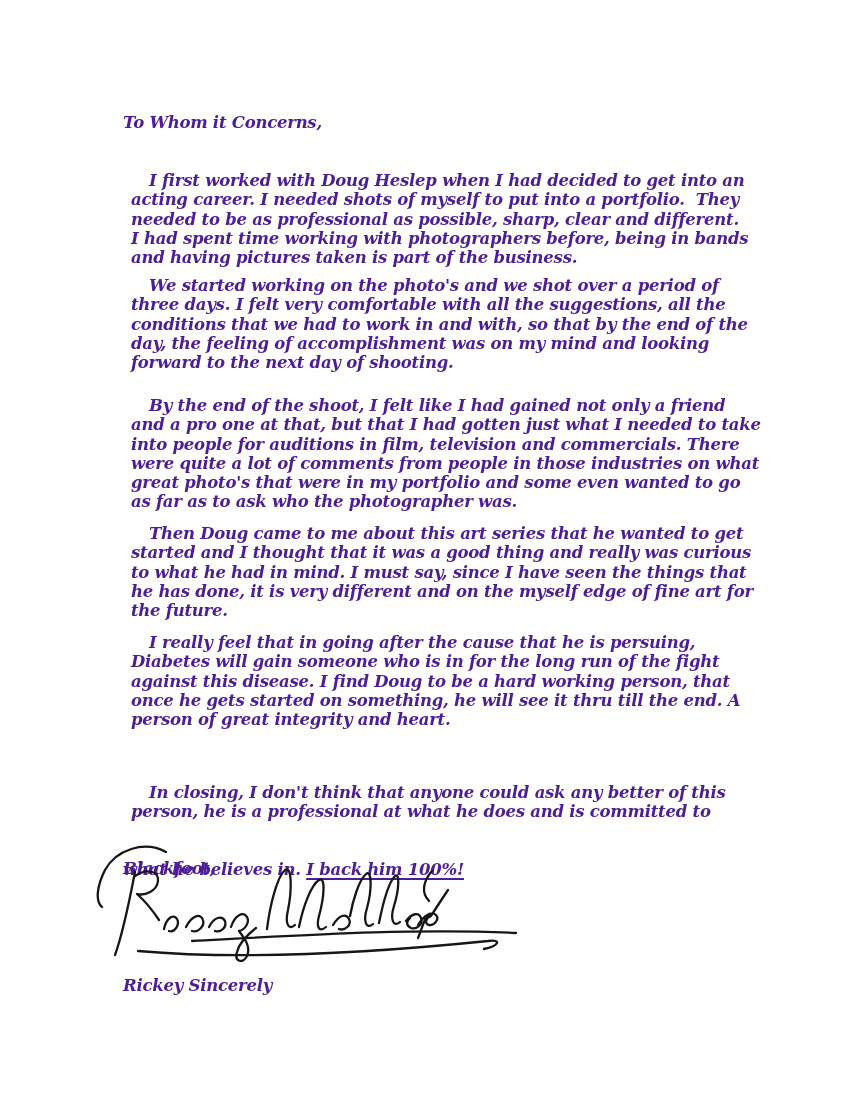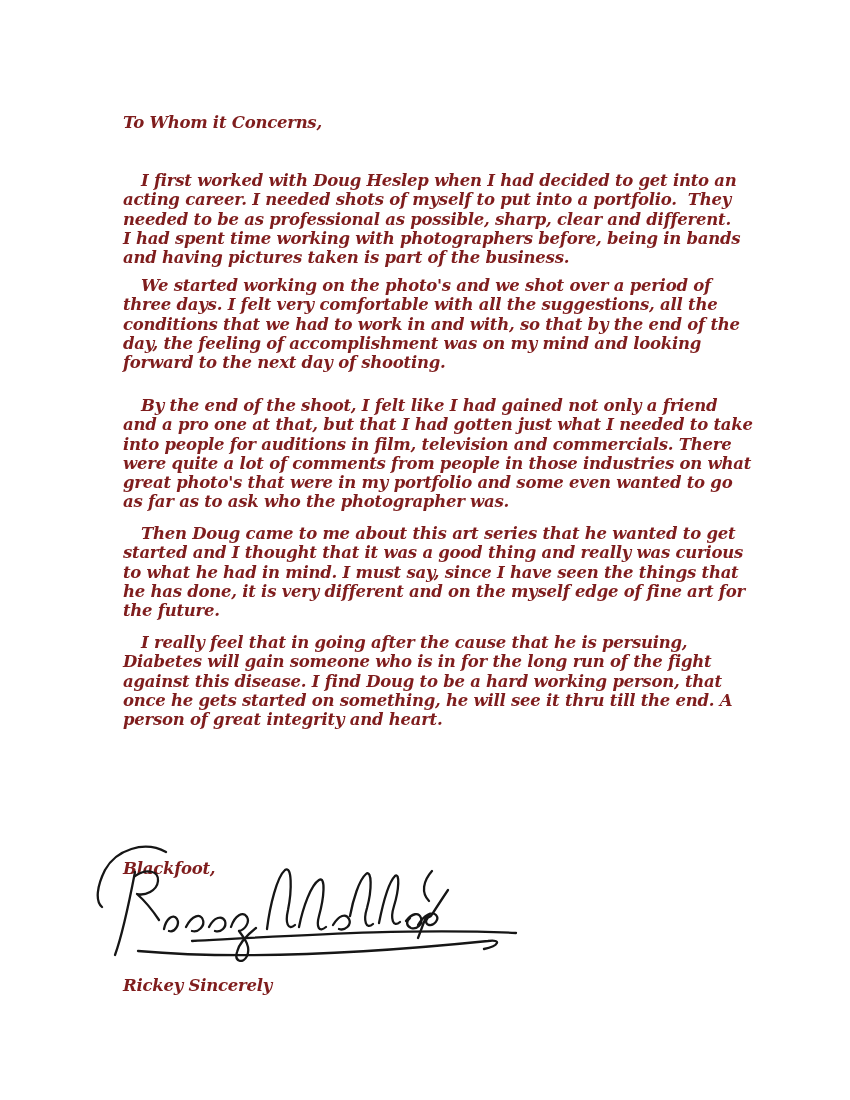--- a/index.html
+++ b/index.html
@@ -9,31 +9,31 @@
   }
   .page {
     position: relative;
     width: 850px;
     height: 1100px;
     background: #ffffff;
     overflow: hidden;
     font-family: "DejaVu Serif", "Liberation Serif", serif;
     font-weight: 700;
     font-style: italic;
-    color: #7f1d1d;
+    color: #4c1d95;
   }
   .block {
     position: absolute;
     left: 123px;
     font-size: 16.5px;
     line-height: 19.3px;
     letter-spacing: -0.25px;
     white-space: pre;
   }
-  .para { text-indent: 18px; }
+  .para { text-indent: 18px; margin-left: 8px; }
   .no-indent { text-indent: 0; }
   .underlined {
     text-decoration: underline;
     text-decoration-thickness: 2px;
     text-underline-offset: 3px;
   }
   .signature-svg {
     position: absolute;
     left: 50px;
     top: 843px;
@@ -79,20 +79,25 @@
 to what he had in mind. I must say, since I have seen the things that
 he has done, it is very different and on the myself edge of fine art for
 the future.</div>
 
   <div class="block para" style="top:633px">I really feel that in going after the cause that he is persuing,
 Diabetes will gain someone who is in for the long run of the fight
 against this disease. I find Doug to be a hard working person, that
 once he gets started on something, he will see it thru till the end. A
 person of great integrity and heart.</div>
 
+  <div class="block" style="top:744px">
+    <div class="para">In closing, I don't think that anyone could ask any better of this
+person, he is a professional at what he does and is committed to</div>
+    <div class="no-indent"><span>what he believes in. </span><span class="underlined">I back him 100%!</span></div>
+  </div>
 
   <div class="block" style="top:859px">Blackfoot,</div>
 
   <svg class="signature-svg" viewBox="0 0 480 125" xmlns="http://www.w3.org/2000/svg" aria-hidden="true">
 
     <path d="M116,9 C94,-3 66,7 55,27 C47,43 45,58 52,64"></path>
 
     <path d="M85,29 C80,55 73,90 65,112"></path>
 
     <path d="M85,33 C97,25 109,28 108,38 C107,48 95,53 87,51 C95,58 103,68 109,77"></path>

